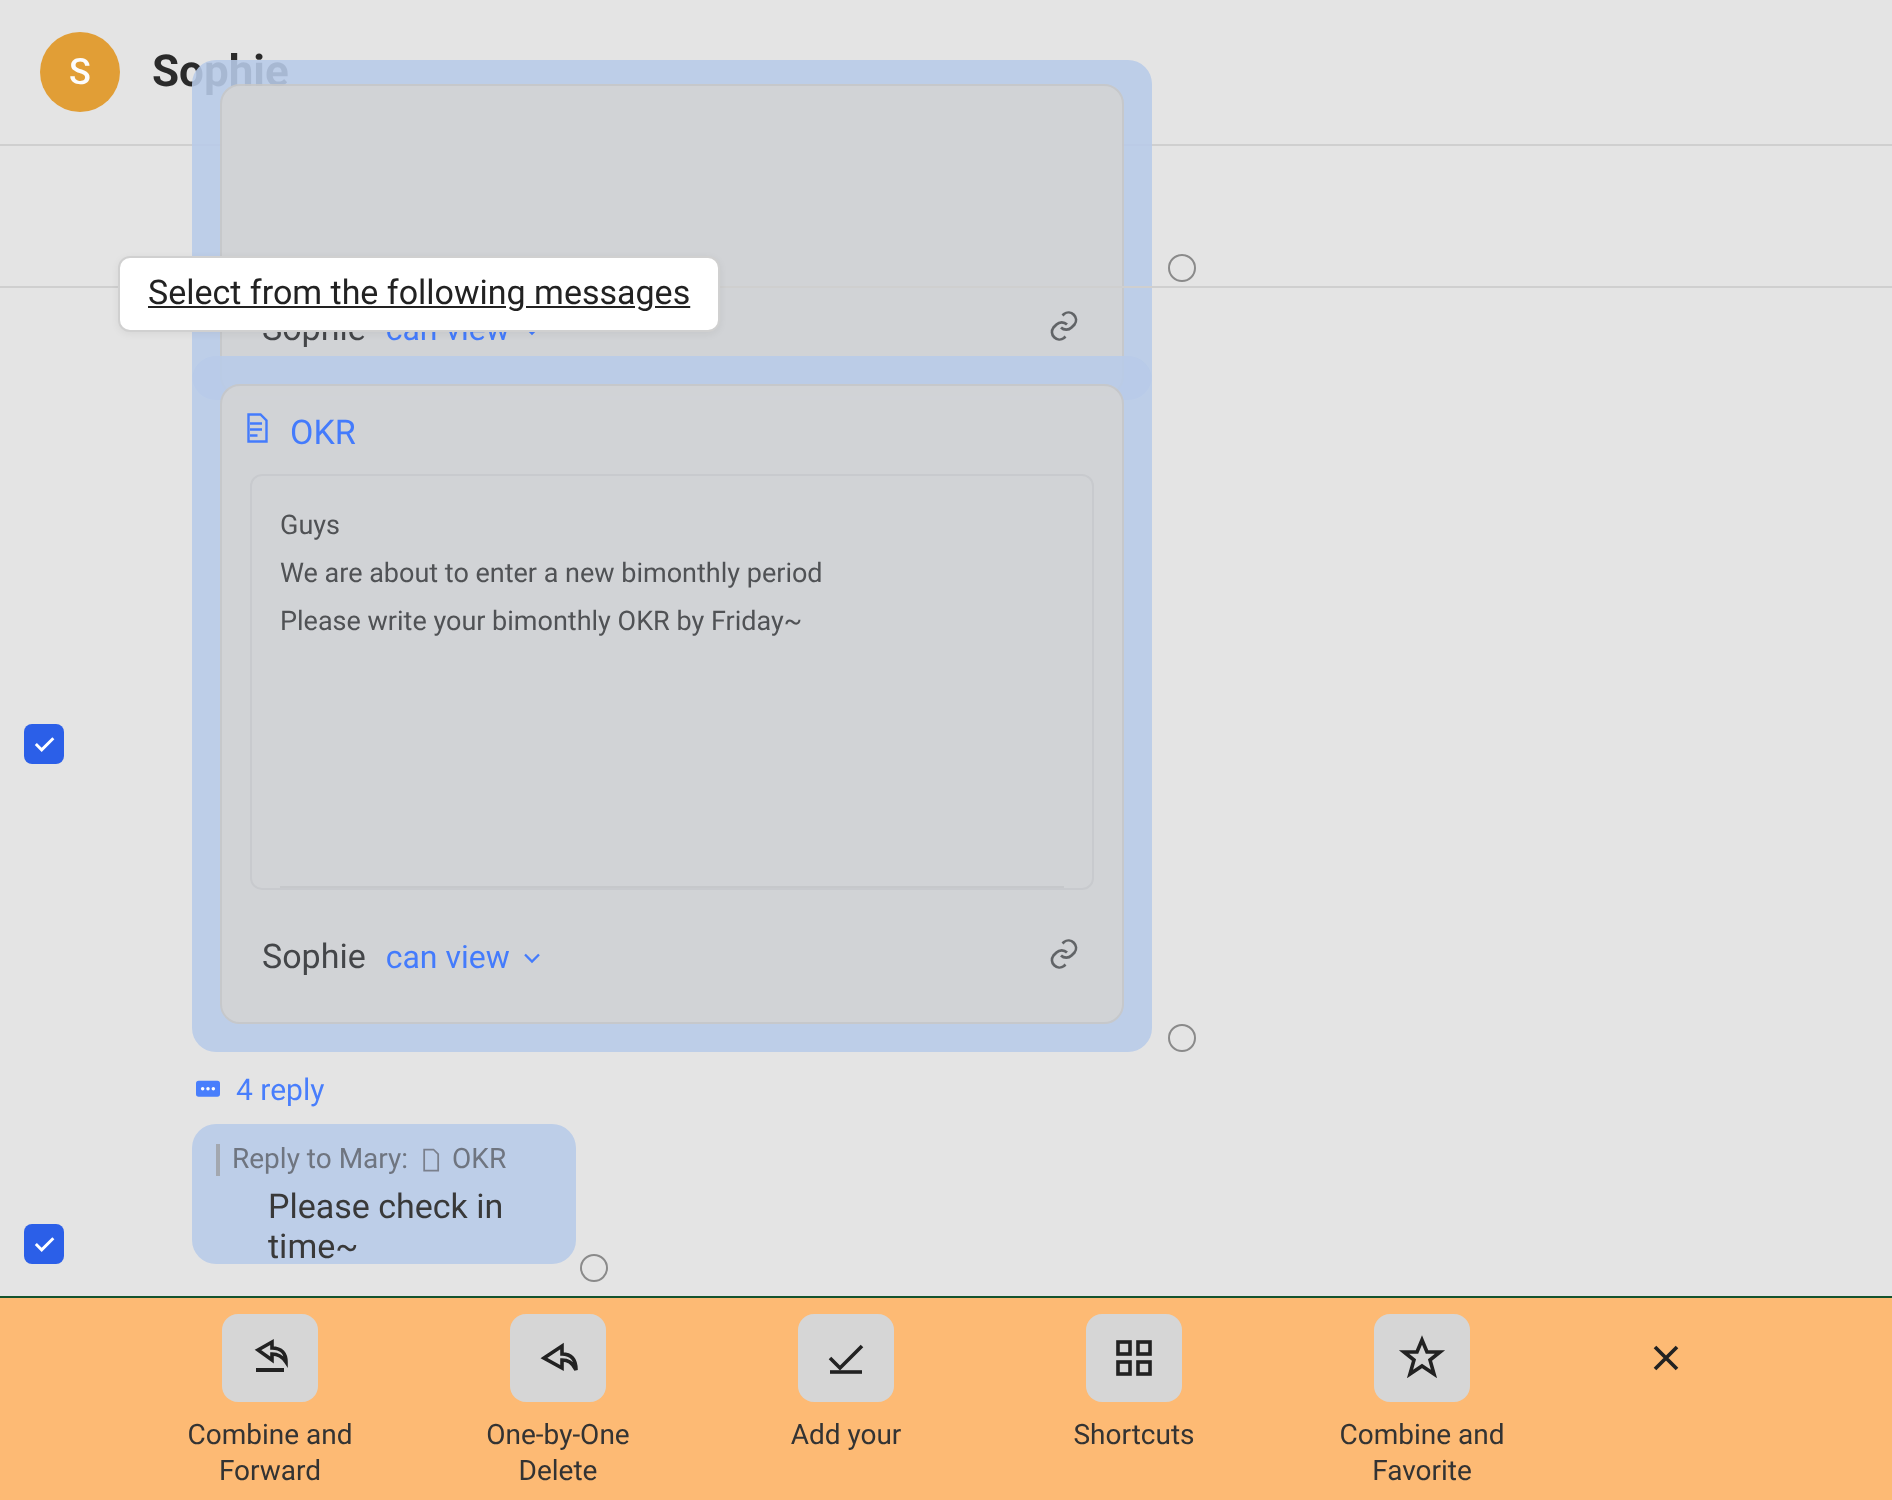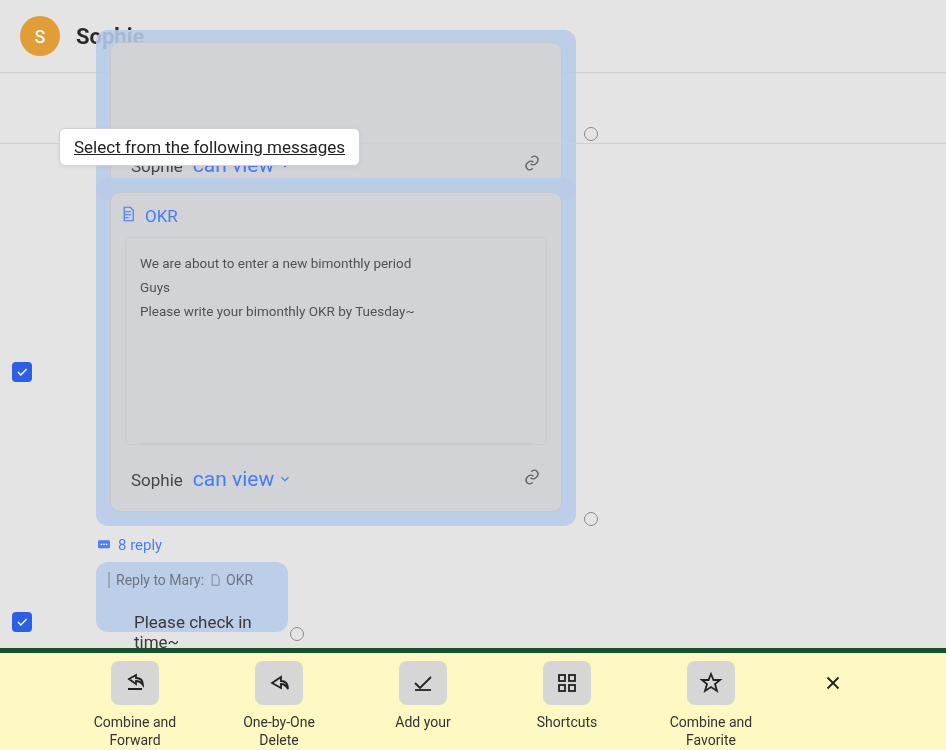--- a/index.html
+++ b/index.html
@@ -72,21 +72,21 @@
     padding: 14px 14px 0 14px; color: #414141; font-size: 13.5px; line-height: 22px;
   }
   .doc-body p { margin-bottom: 2px; }
 
   .doc-footer {
     position: absolute; left: 14px; right: 14px; bottom: 14px; height: 36px;
     display: flex; align-items: center; justify-content: space-between;
     padding: 0 6px;
   }
   .doc-footer .who { color: #333; font-size: 17px; }
-  .doc-footer .perm { color: #3370FF; font-size: 21px; display: inline-flex; align-items: center; gap: 4px; margin-left: 6px; }
+  .doc-footer .perm { color: #3370FF; font-size: 16px; display: inline-flex; align-items: center; gap: 4px; margin-left: 6px; }
   .doc-footer .link-icon svg { width: 18px; height: 18px; stroke: #555; }
 
   
   .handle {
     position: absolute; width: 14px; height: 14px; border: 1.5px solid #8A8A8A;
     border-radius: 50%; background: #E4E4E4;
   }
 
   
   .replies {
@@ -95,29 +95,29 @@
   }
   .replies svg { width: 16px; height: 16px; fill: #3370FF; }
 
   
   .msg3 {
     position: absolute; left: 96px; top: 490px; width: 192px; height: 70px;
     background: #B8CBE9; border-radius: 12px; padding: 10px 12px 8px 12px;
   }
   .msg3 .quote-row {
     display: flex; align-items: center; gap: 4px; color: #5F6672; font-size: 14px;
-    border-left: 2px solid #9AA0A9; padding-left: 6px; margin-bottom: 24px;
+    border-left: 2px solid #9AA0A9; padding-left: 6px; margin-bottom: 6px;
   }
   .msg3 .quote-row svg { width: 14px; height: 14px; }
   .msg3 .body { color: #222; font-size: 17px; margin-left: 26px; }
 
   
   .actionbar {
     position: absolute; left: 0; right: 0; bottom: 0; height: 102px;
-    background: #fef9c3; border-top: 5px solid #14532d;
+    background: #fdba74; border-top: 1px solid #14532d;
     display: flex; align-items: flex-start; justify-content: center; gap: 52px;
     padding-top: 8px;
   }
   .action {
     display: flex; flex-direction: column; align-items: center; width: 92px; gap: 8px;
   }
   .action .btn {
     width: 48px; height: 44px; background: #D6D6D6; border-radius: 8px;
     display: flex; align-items: center; justify-content: center;
   }
@@ -173,23 +173,23 @@
   <div class="doc-card inner2 dim">
     <div class="doc-title-row">
       <span class="doc-icon">
         <svg viewBox="0 0 24 24">
             <path d="M7 3h8l4 4v14H7z M8 9h8 M8 13h8 M8 17h5" stroke="#3370FF" stroke-width="1.6" fill="none"></path>
           </svg>
       </span>
       <span>OKR</span>
     </div>
     <div class="doc-body">
+      <p>Guys</p>
       <p>We are about to enter a new bimonthly period</p>
-      <p>Guys</p>
-      <p>Please write your bimonthly OKR by Tuesday~</p>
+      <p>Please write your bimonthly OKR by Friday~</p>
       <div style="position:absolute;left:14px;right:14px;bottom:0;height:1px;background:#C7C7C7;"></div>
     </div>
     <div class="doc-footer">
       <div>
         <span class="who">Sophie</span>
         <span class="perm">
           <span>can view</span>
           <svg viewBox="0 0 24 24" width="14" height="14">
               <path d="M6 9l6 6 6-6" stroke="#3370FF" stroke-width="2" fill="none"></path>
             </svg>
@@ -204,21 +204,21 @@
   </div>
   <div class="handle" style="left:584px; top:440px;"></div>
 
   <div class="replies dim">
     <svg viewBox="0 0 24 24">
         <rect x="3" y="5" width="18" height="12" rx="2"></rect>
         <circle cx="8" cy="11" r="1.3" fill="#fff"></circle>
         <circle cx="12" cy="11" r="1.3" fill="#fff"></circle>
         <circle cx="16" cy="11" r="1.3" fill="#fff"></circle>
       </svg>
-    <span>8 reply</span>
+    <span>4 reply</span>
   </div>
 
   <div class="chk checked" style="left:12px; top:540px;">
     <svg viewBox="0 0 24 24">
         <path d="M5 12l5 5L20 7"></path>
       </svg>
   </div>
   <div class="msg3 dim">
     <div class="quote-row">
       <span>Reply to Mary:</span>

